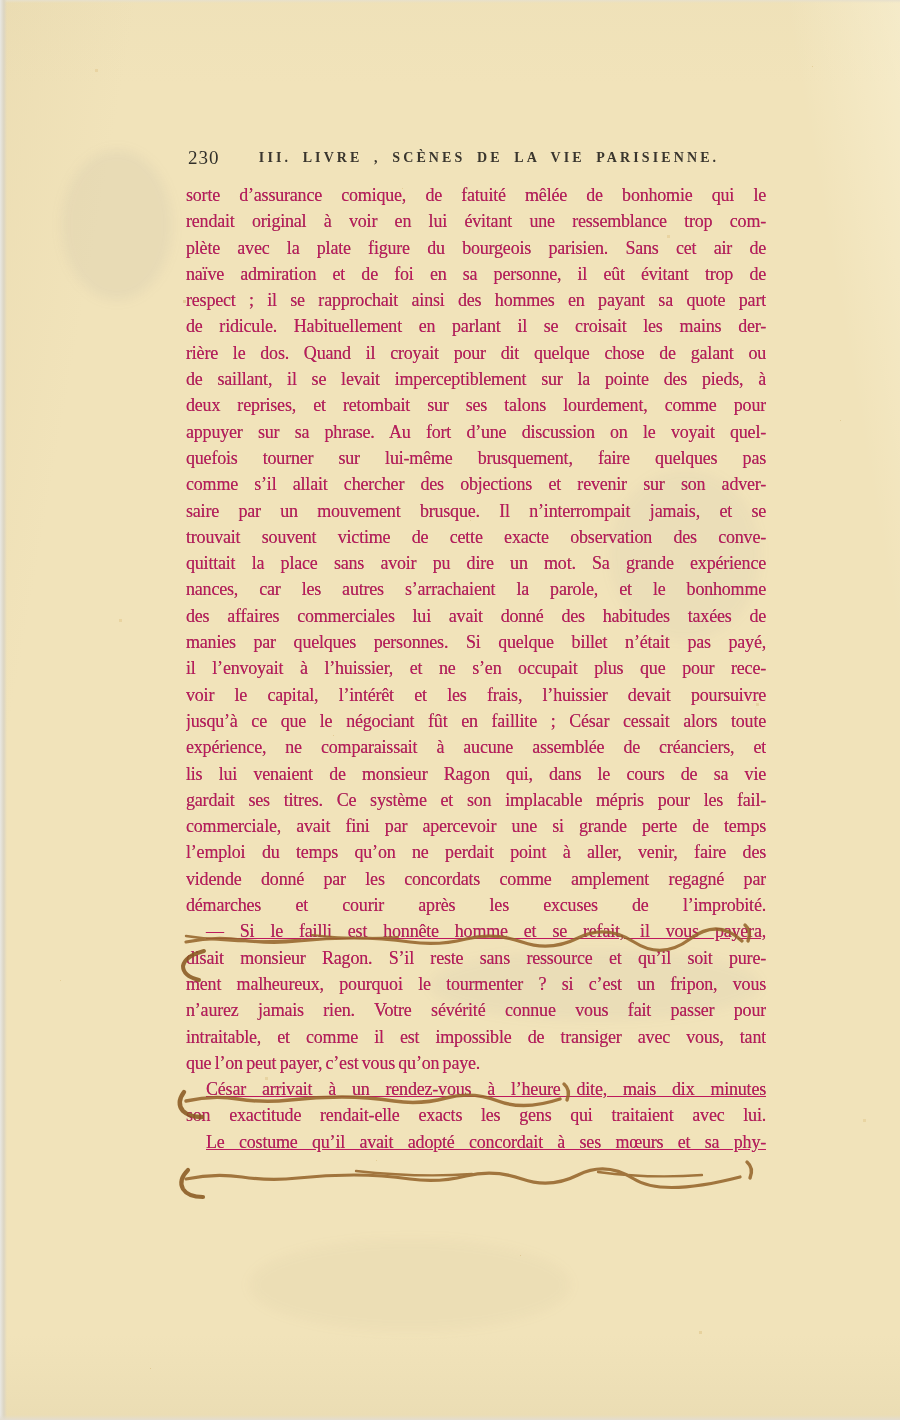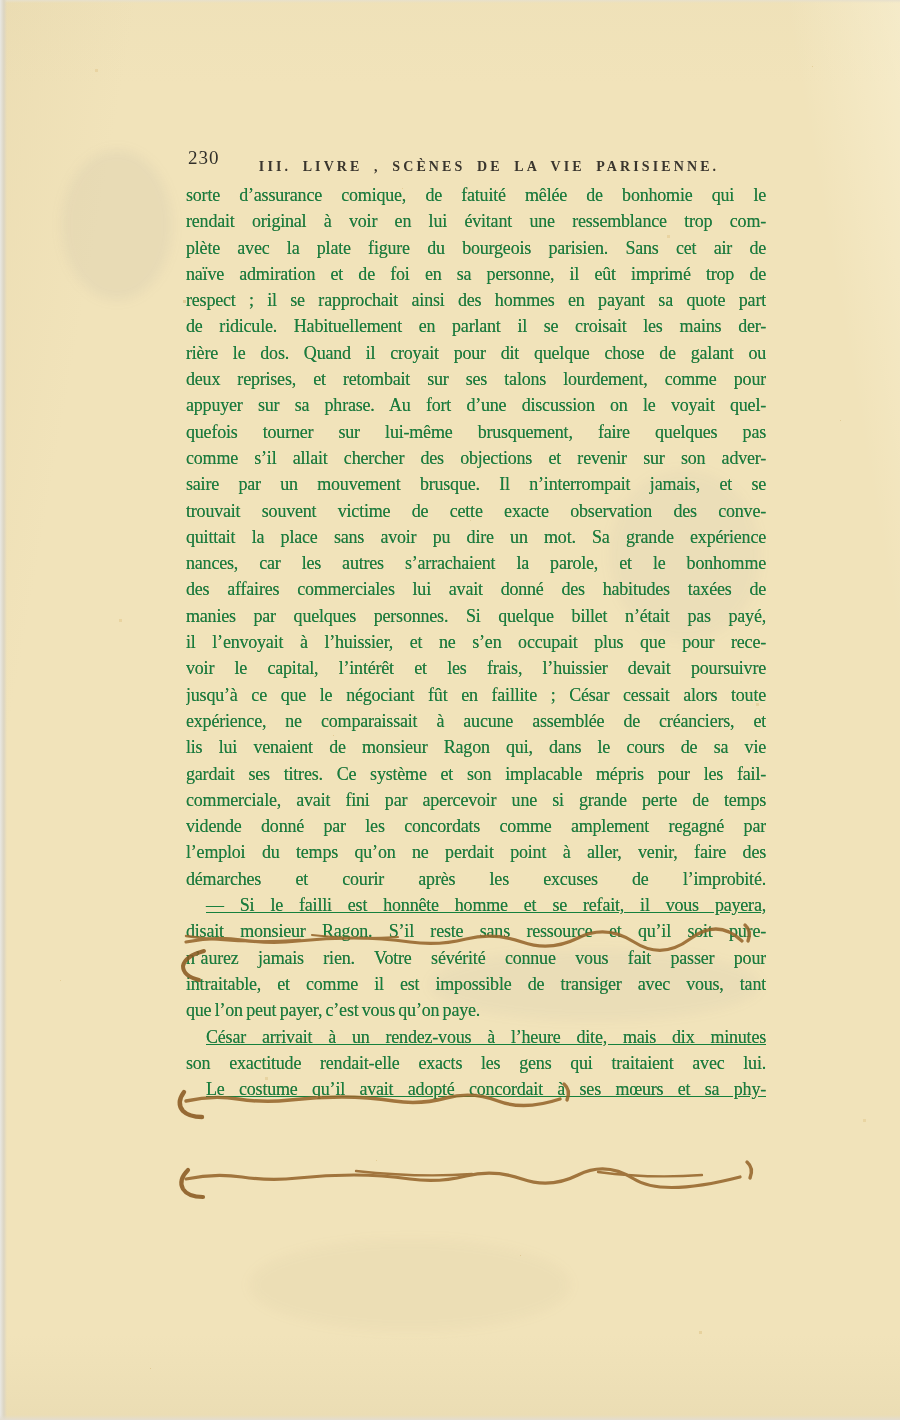--- a/index.html
+++ b/index.html
@@ -20,24 +20,24 @@
     background:linear-gradient(to right,#e9e8e2 0,#dcd5c2 55%,rgba(220,213,194,0) 100%);}
   .edge-bottom{position:absolute;left:0;bottom:0;right:0;height:5px;
     background:linear-gradient(to top,#e3ddd0 0,rgba(227,221,208,0) 100%);}
   .edge-top{position:absolute;left:0;top:0;right:0;height:3px;
     background:linear-gradient(to bottom,#e7e0cc 0,rgba(231,224,204,0) 100%);}
 
   .header{position:absolute;left:186px;top:146px;width:580px;height:24px;
     color:#32302a;white-space:nowrap;font-family:Liberation Serif, serif;}
   .pagenum{position:absolute;left:2px;top:1px;font-size:19px;letter-spacing:1px;}
   .running-title{display:block;text-align:center;padding-left:26px;
-    font-size:14px;letter-spacing:3.1px;word-spacing:5px;margin-top:13px;
+    font-size:14px;letter-spacing:3.1px;word-spacing:5px;margin-top:4px;
     font-weight:bold;color:#3a362e;}
 
-  .textblock{position:absolute;left:186px;top:182px;width:580px;color:#15803d;}
+  .textblock{position:absolute;left:186px;top:182px;width:580px;color:#be185d;}
   .line{
     height:26.3px;line-height:26.3px;font-size:18px;overflow:hidden;
     letter-spacing:-0.2px;word-spacing:-1px;
     text-align:justify;text-align-last:justify;
     text-shadow:0 0 .5px rgba(46,40,30,.55);
     white-space:normal;
   }
   .line.indent{text-indent:20px;text-decoration:underline;}
   .line.para-end{text-align-last:left;}
 
@@ -84,46 +84,48 @@
 
   <div class="header">
     <span class="pagenum">230</span>
     <span class="running-title">III. LIVRE , SCÈNES DE LA VIE PARISIENNE.</span>
   </div>
 
   <div class="textblock">
     <div class="line">sorte d’assurance comique, de fatuité mêlée de bonhomie qui le</div>
     <div class="line">rendait original à voir en lui évitant une ressemblance trop com-</div>
     <div class="line">plète avec la plate figure du bourgeois parisien. Sans cet air de</div>
-    <div class="line">naïve admiration et de foi en sa personne, il eût imprimé trop de</div>
+    <div class="line">naïve admiration et de foi en sa personne, il eût évitant trop de</div>
     <div class="line">respect ; il se rapprochait ainsi des hommes en payant sa quote part</div>
     <div class="line">de ridicule. Habituellement en parlant il se croisait les mains der-</div>
     <div class="line">rière le dos. Quand il croyait pour dit quelque chose de galant ou</div>
+    <div class="line">de saillant, il se levait imperceptiblement sur la pointe des pieds, à</div>
     <div class="line">deux reprises, et retombait sur ses talons lourdement, comme pour</div>
     <div class="line">appuyer sur sa phrase. Au fort d’une discussion on le voyait quel-</div>
     <div class="line">quefois tourner sur lui-même brusquement, faire quelques pas</div>
     <div class="line">comme s’il allait chercher des objections et revenir sur son adver-</div>
     <div class="line">saire par un mouvement brusque. Il n’interrompait jamais, et se</div>
     <div class="line">trouvait souvent victime de cette exacte observation des conve-</div>
     <div class="line">quittait la place sans avoir pu dire un mot. Sa grande expérience</div>
     <div class="line">nances, car les autres s’arrachaient la parole, et le bonhomme</div>
     <div class="line">des affaires commerciales lui avait donné des habitudes taxées de</div>
     <div class="line">manies par quelques personnes. Si quelque billet n’était pas payé,</div>
     <div class="line">il l’envoyait à l’huissier, et ne s’en occupait plus que pour rece-</div>
     <div class="line">voir le capital, l’intérêt et les frais, l’huissier devait poursuivre</div>
     <div class="line">jusqu’à ce que le négociant fût en faillite ; César cessait alors toute</div>
     <div class="line">expérience, ne comparaissait à aucune assemblée de créanciers, et</div>
     <div class="line">lis lui venaient de monsieur Ragon qui, dans le cours de sa vie</div>
     <div class="line">gardait ses titres. Ce système et son implacable mépris pour les fail-</div>
     <div class="line">commerciale, avait fini par apercevoir une si grande perte de temps</div>
+    <div class="line">l’emploi du temps qu’on ne perdait point à aller, venir, faire des</div>
     <div class="line">vidende donné par les concordats comme amplement regagné par</div>
-    <div class="line">l’emploi du temps qu’on ne perdait point à aller, venir, faire des</div>
     <div class="line">démarches et courir après les excuses de l’improbité.</div>
     <div class="line indent">— Si le failli est honnête homme et se refait, il vous payera,</div>
     <div class="line">disait monsieur Ragon. S’il reste sans ressource et qu’il soit pure-</div>
+    <div class="line">ment malheureux, pourquoi le tourmenter ? si c’est un fripon, vous</div>
     <div class="line">n’aurez jamais rien. Votre sévérité connue vous fait passer pour</div>
     <div class="line">intraitable, et comme il est impossible de transiger avec vous, tant</div>
     <div class="line para-end">que l’on peut payer, c’est vous qu’on paye.</div>
     <div class="line indent">César arrivait à un rendez-vous à l’heure dite, mais dix minutes</div>
     <div class="line">son exactitude rendait-elle exacts les gens qui traitaient avec lui.</div>
     <div class="line indent">Le costume qu’il avait adopté concordait à ses mœurs et sa phy-</div>
   </div>
 
   <svg class="ink" width="900" height="1420" viewBox="0 0 900 1420">
     <g fill="none" stroke="#96662c" stroke-linecap="round" opacity="0.88">

